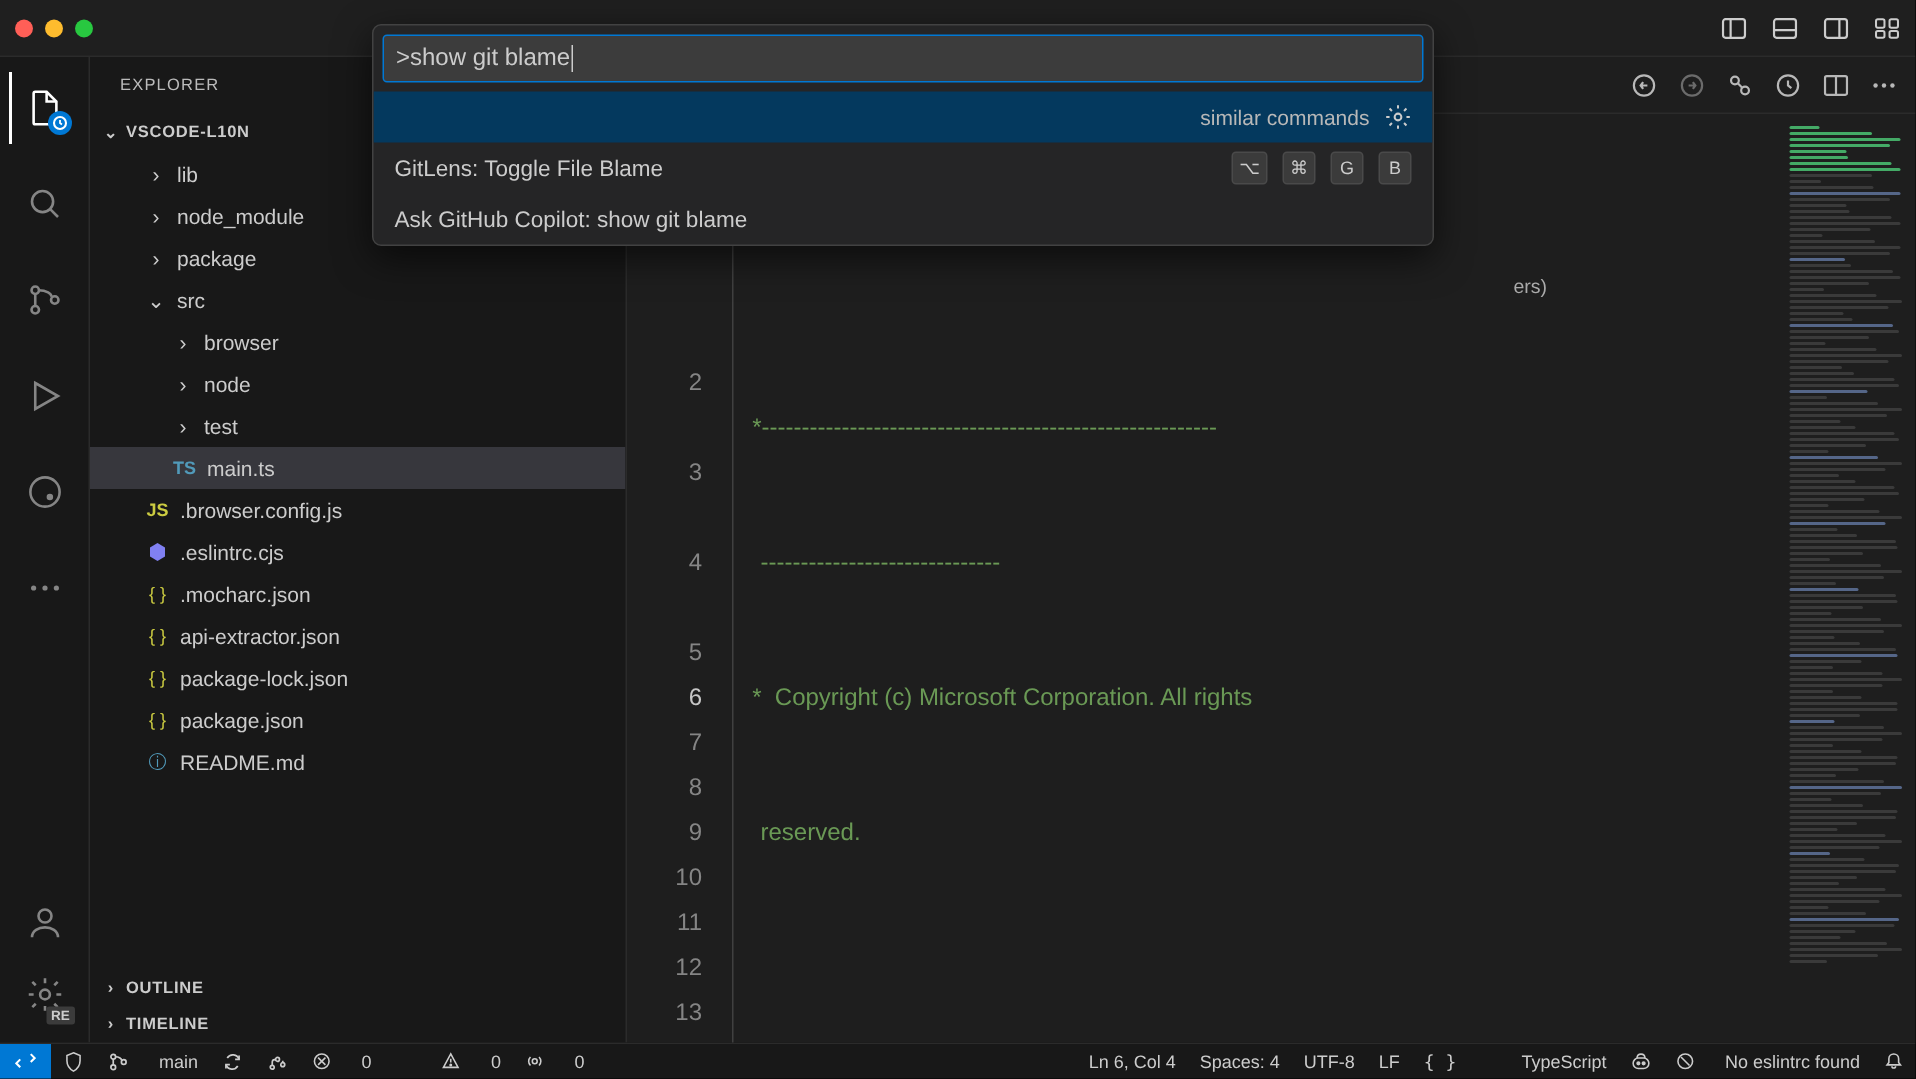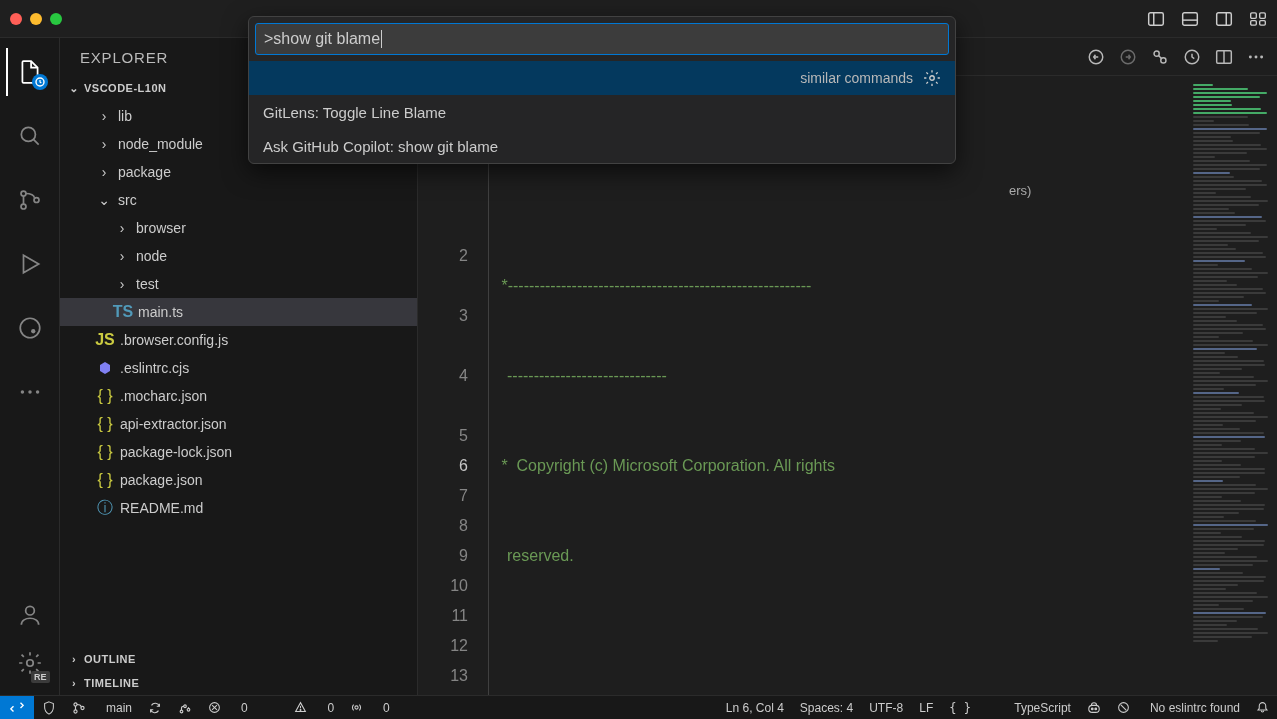--- a/index.html
+++ b/index.html
@@ -50,28 +50,28 @@
   .act-item.active{color:#ffffff;}
   .act-item.active::before{content:"";position:absolute;left:0;top:0;bottom:0;width:2px;background:#ffffff;}
   .act-item svg{width:26px;height:26px;}
   .act-bottom{margin-top:auto;margin-bottom:8px;display:flex;flex-direction:column;align-items:center;}
   .badge-blue{position:absolute;right:6px;bottom:6px;width:16px;height:16px;border-radius:50%;background:#0078d4;display:flex;align-items:center;justify-content:center;}
   .badge-blue svg{width:10px;height:10px;}
   .re-badge{position:absolute;right:4px;bottom:4px;background:#3b3b3b;color:#ccc;font-size:9px;padding:1px 3px;border-radius:2px;font-weight:600;}
 
   
   .sidebar{width:358px;background:var(--bg-sidebar);display:flex;flex-direction:column;border-right:1px solid var(--border);}
-  .sb-title{height:38px;display:flex;align-items:center;padding:0 20px;font-size:15px;letter-spacing:0.8px;color:#bbbbbb;font-weight:400;}
+  .sb-title{height:38px;display:flex;align-items:center;padding:0 20px;font-size:11px;letter-spacing:0.8px;color:#bbbbbb;font-weight:400;}
   .sb-section{height:24px;display:flex;align-items:center;padding-left:6px;font-size:11px;font-weight:700;color:#cccccc;cursor:pointer;gap:2px;letter-spacing:0.5px;}
   .sb-section .chev{width:16px;text-align:center;}
   .tree{flex:1;overflow:auto;padding-top:2px;font-size:14px;}
   .row{height:28px;display:flex;align-items:center;gap:6px;color:#cccccc;cursor:pointer;padding-left:0;}
   .row.selected{background:var(--bg-list-selected);}
   .row .chev{width:16px;display:flex;align-items:center;justify-content:center;color:#cccccc;}
-  .row .ficon{width:18px;display:flex;align-items:center;justify-content:center;font-size:16px;}
+  .row .ficon{width:18px;display:flex;align-items:center;justify-content:center;font-size:12px;}
   .indent{display:inline-block;}
   .ic-ts{color:#519aba;font-weight:700;font-size:10px;}
   .ic-js{color:#cbcb41;font-weight:700;font-size:10px;}
   .ic-json{color:#cbcb41;}
   .ic-info{color:#519aba;}
 
   
   .editor-area{flex:1;display:flex;flex-direction:column;background:var(--editor-bg);position:relative;min-width:0;}
   .editor-tabs{height:38px;border-bottom:1px solid var(--border);display:flex;align-items:center;justify-content:flex-end;gap:14px;padding-right:12px;background:#1e1e1e;}
   .et-icon{color:#b8b8b8;cursor:pointer;display:flex;align-items:center;}
@@ -621,19 +621,25 @@
       <div class="pal-row sel">
         <span class="rlabel">
           <span>similar commands</span>
           <svg class="gear" viewBox="0 0 16 16" stroke="#ccc" fill="none" stroke-width="1.2">
             <circle cx="8" cy="8" r="2"></circle>
             <path d="M8 1v2M8 13v2M3 3l1.4 1.4M11.6 11.6 13 13M1 8h2M13 8h2M3 13l1.4-1.4M11.6 4.4 13 3"></path>
           </svg>
         </span>
       </div>
       <div class="pal-row">
-        <span>GitLens: Toggle Line Blame</span>
+        <span>GitLens: Toggle File Blame</span>
+        <span class="rlabel">
+          <span class="key">⌥</span>
+          <span class="key">⌘</span>
+          <span class="key">G</span>
+          <span class="key">B</span>
+        </span>
       </div>
       <div class="pal-row">
         <span>Ask GitHub Copilot: show git blame</span>
       </div>
     </div>
 </div>
 
 </body></html>

